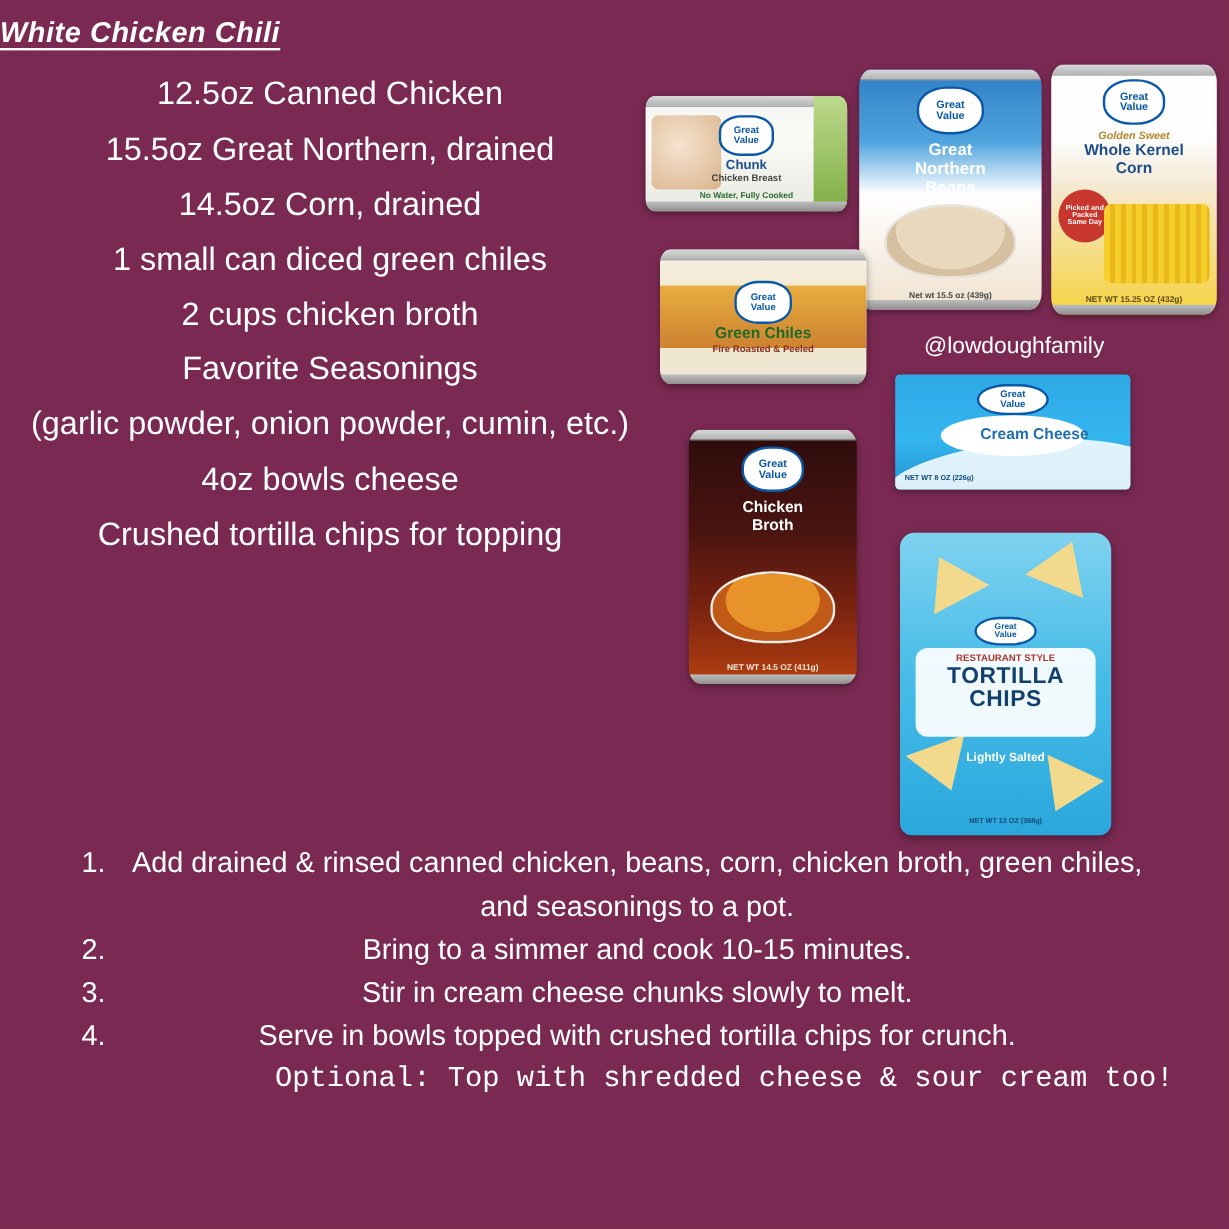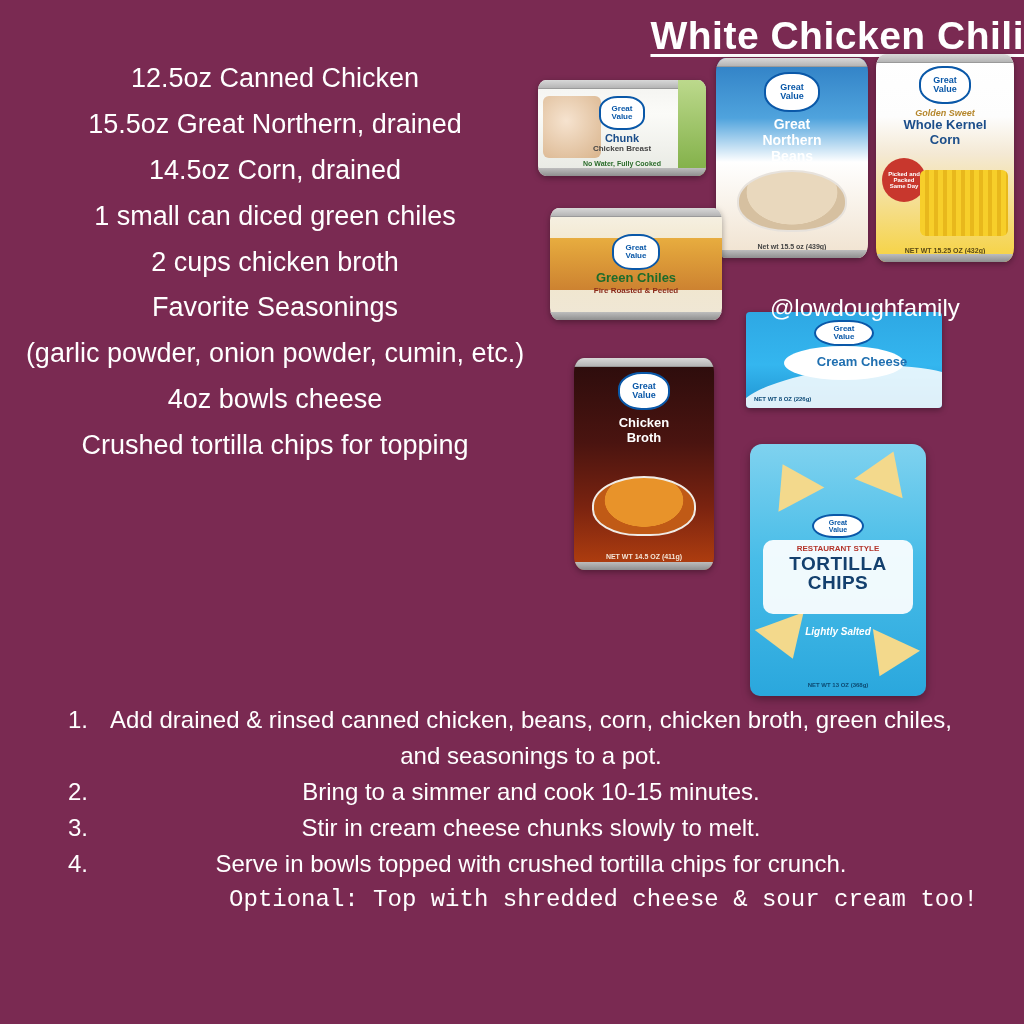--- a/index.html
+++ b/index.html
@@ -9,27 +9,28 @@
     height: 1024px;
     background: #7a2a52;
     font-family: "Liberation Sans", sans-serif;
     color: #ffffff;
     overflow: hidden;
     position: relative;
   }
 
   
   .title {
-    text-align: right;
-    font-size: 39px;
+    text-align: left;
+    font-size: 24px;
     font-weight: 700;
     letter-spacing: 0.5px;
     text-decoration: underline;
     text-underline-offset: 5px;
     padding-top: 14px;
+    font-style: italic;
   }
 
   
   .ingredients {
     position: absolute;
     left: 10px;
     top: 56px;
     width: 530px;
     text-align: center;
     font-size: 27px;
@@ -216,31 +217,30 @@
   #p-chips .c3 { bottom: 36px; left: 10px; transform: rotate(160deg); }
   #p-chips .c4 { bottom: 18px; right: 12px; transform: rotate(-155deg); }
   #p-chips .gv-badge { top: 70px; width: 52px; height: 24px; font-size: 7px; border-radius: 50%/60%; }
   #p-chips .plate {
     position: absolute; left: 50%; transform: translateX(-50%); top: 96px;
     width: 150px; height: 74px; background: rgba(255,255,255,.92);
     border-radius: 10px;
   }
   #p-chips .t0 { top: 100px; font-size: 8px; color: #b3342b; }
   #p-chips .t1 { top: 110px; font-size: 19px; color: #14406e; letter-spacing: .5px; line-height: 1.0; }
-  #p-chips .t3 { top: 182px; font-size: 10px; color: #ffffff; font-style: italic; }
+  #p-chips .t3 { top: 182px; font-size: 10px; color: #ffffff; }
   #p-chips .wt { bottom: 8px; font-size: 6px; color: #0c4a72; }
 
   
   .handle {
     position: absolute;
     left: 770px;
     top: 278px;
-    font-size: 24px;
+    font-size: 19px;
     color: #ffffff;
-    margin-top: 16px;
   }
 
   
   .steps {
     position: absolute;
     left: 26px;
     right: 26px;
     top: 702px;
     font-size: 24px;
     line-height: 1.50;

